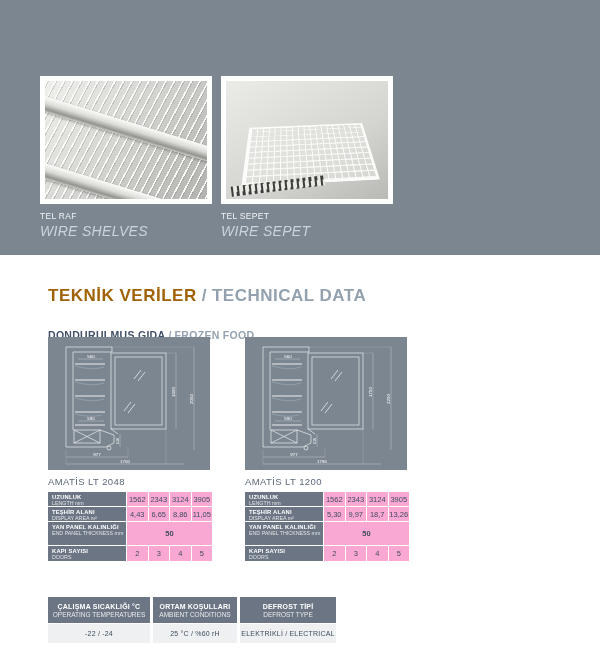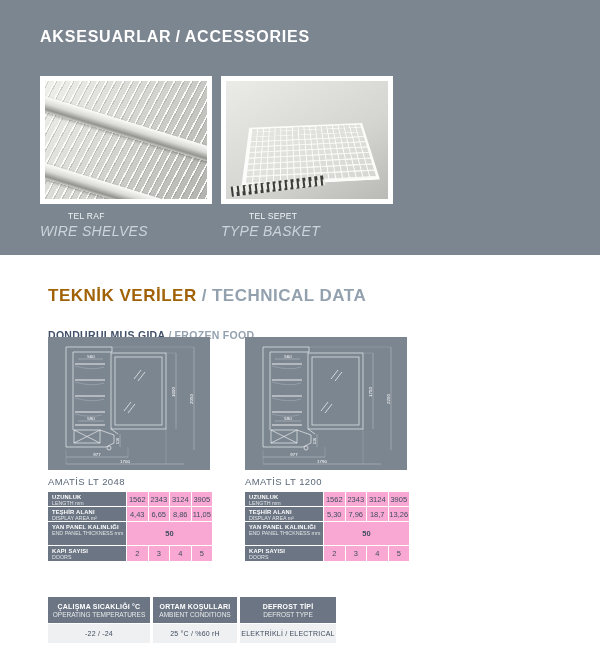--- a/index.html
+++ b/index.html
@@ -9,21 +9,21 @@
   }
 
   
   .acc-section { position:absolute; top:0; left:0; width:600px; height:255px; background:#7C8691; }
   .acc-title { position:absolute; left:40px; top:17px; color:#fff; font-size:16px; font-weight:bold; letter-spacing:.8px; white-space:nowrap; }
   .acc-title .sep { margin:0 4px; }
 
   .photo-row { position:absolute; left:40px; top:76px; display:flex; gap:9px; }
   .photo-card { margin:0; width:172px; }
   .photo { position:relative; height:128px; border:5px solid #fff; box-sizing:border-box; overflow:hidden; background:#d8d8d4; }
-  .cap-tr { margin-top:7px; font-size:8.5px; color:#f2f5f7; letter-spacing:.3px;margin-left:28px; }
+  .cap-tr { margin-top:7px; font-size:8.5px; color:#f2f5f7; letter-spacing:.3px; }
   .cap-en { margin-top:2px; font-size:14px; font-style:italic; color:#ccd3da; letter-spacing:.3px; }
 
   
   .img-shelves { background:linear-gradient(125deg,#f0f0ed,#cfcfcb 55%,#b2b2ae); }
   .img-shelves .wires { position:absolute; inset:-25%;
     background:repeating-linear-gradient(118deg, rgba(255,255,255,0) 0 5px, rgba(252,252,250,.95) 5px 6.5px, rgba(130,130,126,.3) 6.5px 7.5px); }
   .rail { position:absolute; left:-12%; width:130%; height:15px;
     background:linear-gradient(#fbfbf9,#dadad6 45%,#93938f 82%,#c7c7c3); box-shadow:0 1px 3px rgba(40,40,40,.4); }
   .rail.r1 { top:36%; transform:rotate(17deg); }
   .rail.r2 { top:92%; transform:rotate(17deg); }
@@ -81,23 +81,20 @@
   .cth-tr { font-size:7px; font-weight:bold; letter-spacing:.2px; }
   .cth-en { font-size:6.5px; opacity:.85; }
   .ctd { background:#EEF0F2; color:#3F4C5E; font-size:7px; display:flex; align-items:center; justify-content:center; letter-spacing:.2px; }
 </style>
 </head>
 <body>
 
 <div class="page">
 
   <section class="acc-section">
-    <h1 class="acc-title">
-      <span>AKSESUARLAR</span><span class="sep">/</span><span>ACCESSORIES</span>
-    </h1>
 
     <div class="photo-row">
 
       <figure class="photo-card">
         <div class="photo img-shelves">
           <div class="wires"></div>
           <div class="rail r1"></div>
           <div class="rail r2"></div>
         </div>
         <figcaption>
@@ -107,21 +104,21 @@
       </figure>
 
 
       <figure class="photo-card">
         <div class="photo img-basket">
           <div class="basket"></div>
           <div class="vent"></div>
         </div>
         <figcaption>
           <div class="cap-tr">TEL SEPET</div>
-          <div class="cap-en">TYPE BASKET</div>
+          <div class="cap-en">WIRE SEPET</div>
         </figcaption>
       </figure>
 
     </div>
   </section>
 
   <section class="tech-section">
 
     <h2 class="tech-title">
       <span class="dark">TEKNİK VERİLER</span><span class="sep">/</span><span class="light">TECHNICAL DATA</span>
@@ -265,21 +262,21 @@
         <div class="td">1562</div>
         <div class="td">2343</div>
         <div class="td">3124</div>
         <div class="td">3905</div>
 
         <div class="th">
           <div class="th-tr">TEŞHİR ALANI</div>
           <div class="th-en">DISPLAY AREA m²</div>
         </div>
         <div class="td">5,30</div>
-        <div class="td">7,96</div>
+        <div class="td">9,97</div>
         <div class="td">18,7</div>
         <div class="td">13,26</div>
 
         <div class="th">
           <div class="th-tr">YAN PANEL KALINLIĞI</div>
           <div class="th-en">END PANEL THICKNESS mm</div>
         </div>
         <div class="td span4">50</div>
 
         <div class="th">

